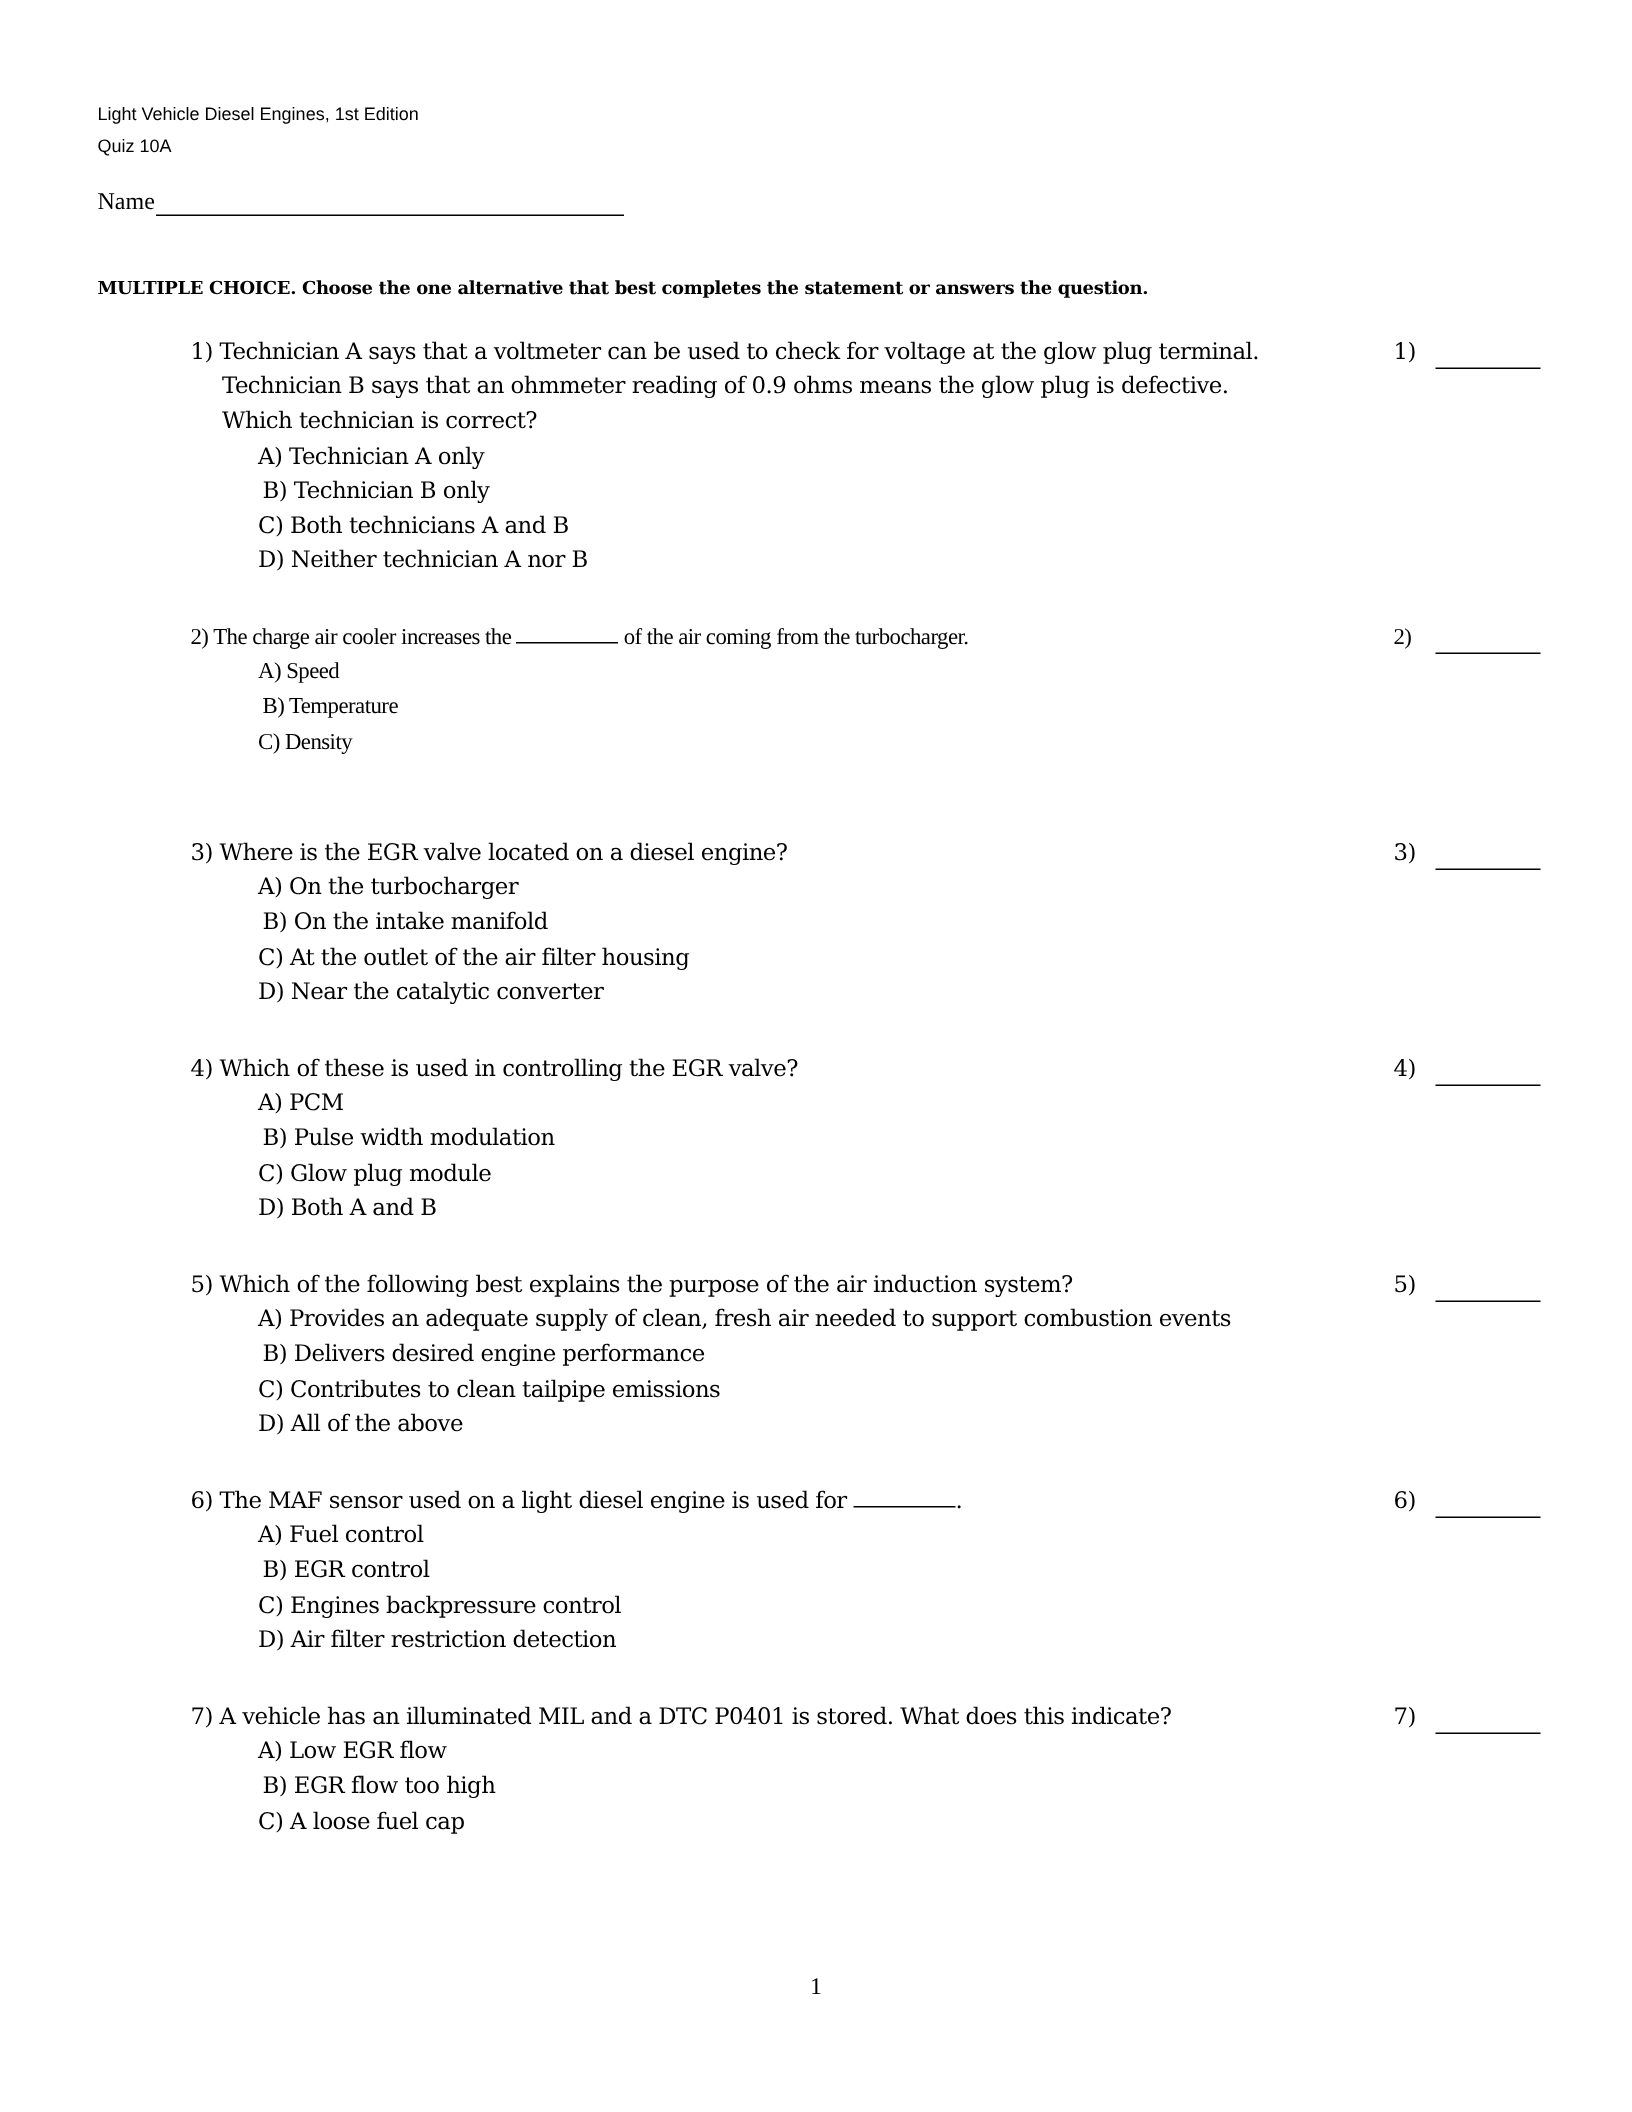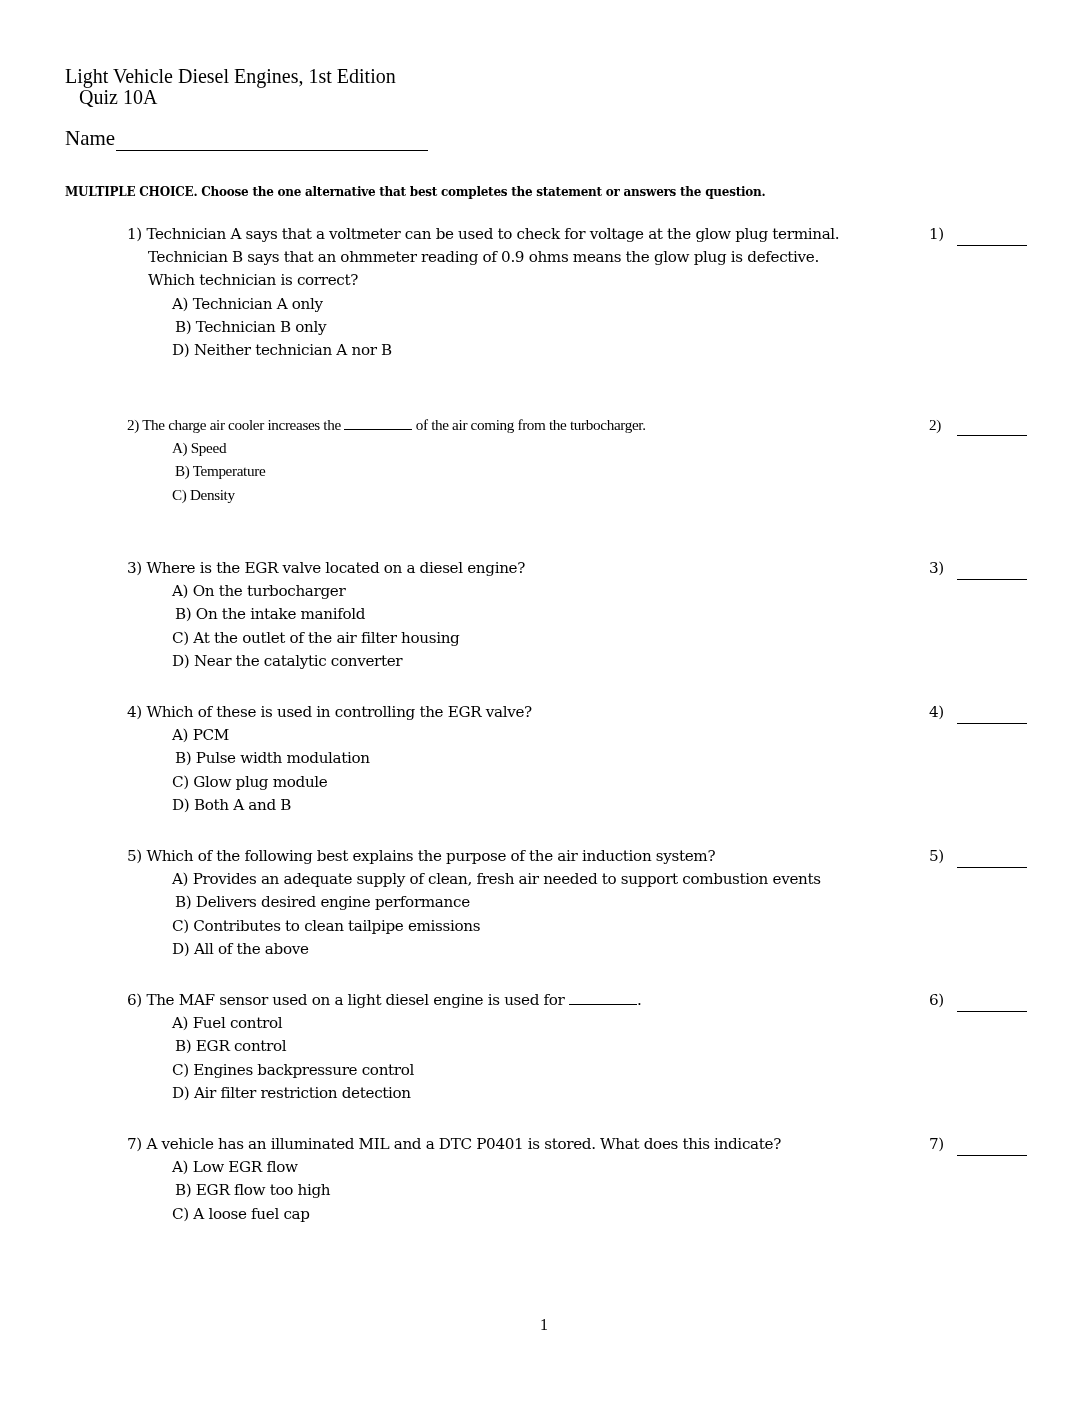--- a/index.html
+++ b/index.html
@@ -1,21 +1,21 @@
 <!DOCTYPE html>
 <html><head>
 <meta charset="utf-8">
 <style>
   html, body { margin: 0; padding: 0; background: #ffffff; }
   body { width: 1088px; height: 1408px; position: relative; overflow: hidden; color: #000; }
   .page { position: absolute; left: 0; top: 0; width: 1088px; height: 1408px; background: #fff; }
-  .hdr { position: absolute; left: 65px; font-family: Liberation Serif, serif; font-size: 20px; line-height: 18px; }
+  .hdr { position: absolute; left: 65px; font-family: Liberation Sans, sans-serif; font-size: 12px; line-height: 18px; }
   .hdr-title { top: 67px; }
-  .hdr-quiz { top: 88px; margin-left: 14px; }
-  .name-row { position: absolute; left: 65px; top: 126px; font-family: "Liberation Serif", serif; font-size: 21px; display: flex; align-items: flex-end; }
+  .hdr-quiz { top: 88px; }
+  .name-row { position: absolute; left: 65px; top: 126px; font-family: "Liberation Serif", serif; font-size: 16px; display: flex; align-items: flex-end; }
   .name-line { display: inline-block; width: 312px; border-bottom: 1px solid #000; height: 17px; margin-left: 1px; }
   .instructions { position: absolute; left: 65px; top: 185px; font-family: "DejaVu Serif", serif; font-weight: bold; font-size: 12px; letter-spacing: -0.25px; white-space: nowrap; }
   .q { position: absolute; left: 127px; width: 910px; font-family: "DejaVu Serif", serif; font-size: 15.2px; letter-spacing: -0.35px; }
   .q-line { height: 23.2px; line-height: 23.2px; white-space: nowrap; position: relative; }
   .q-cont { padding-left: 21px; }
   .choice { padding-left: 45px; }
   .choice.b { padding-left: 48px; }
   .blank-inline { display: inline-block; width: 68px; border-bottom: 1px solid #000; height: 13px; vertical-align: baseline; }
   .ans { position: absolute; left: 802px; top: 0; display: flex; align-items: flex-end; }
   .ans-num { width: 28px; }
@@ -43,20 +43,21 @@
       <span>Technician A says that a voltmeter can be used to check for voltage at the glow plug terminal.</span>
       <span class="ans">
         <span class="ans-num">1)</span>
         <span class="ans-line"></span>
       </span>
     </div>
     <div class="q-line q-cont">Technician B says that an ohmmeter reading of 0.9 ohms means the glow plug is defective.</div>
     <div class="q-line q-cont">Which technician is correct?</div>
     <div class="q-line choice">A) Technician A only</div>
     <div class="q-line choice b">B) Technician B only</div>
+    <div class="q-line choice">C) Both technicians A and B</div>
     <div class="q-line choice">D) Neither technician A nor B</div>
   </div>
 
   <div class="q" style="top:413px;font-family:Liberation Serif, serif;">
     <div class="q-line">
       <span>2)</span>
       <span>The charge air cooler increases the</span>
       <span class="blank-inline"></span>
       <span>of the air coming from the turbocharger.</span>
       <span class="ans">

